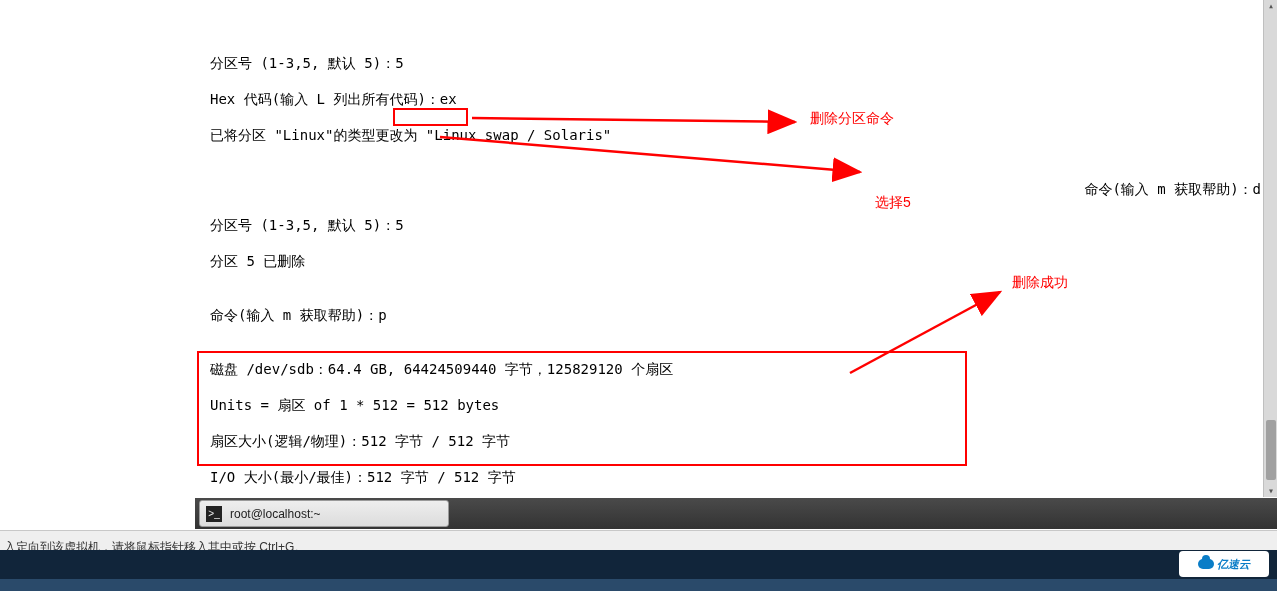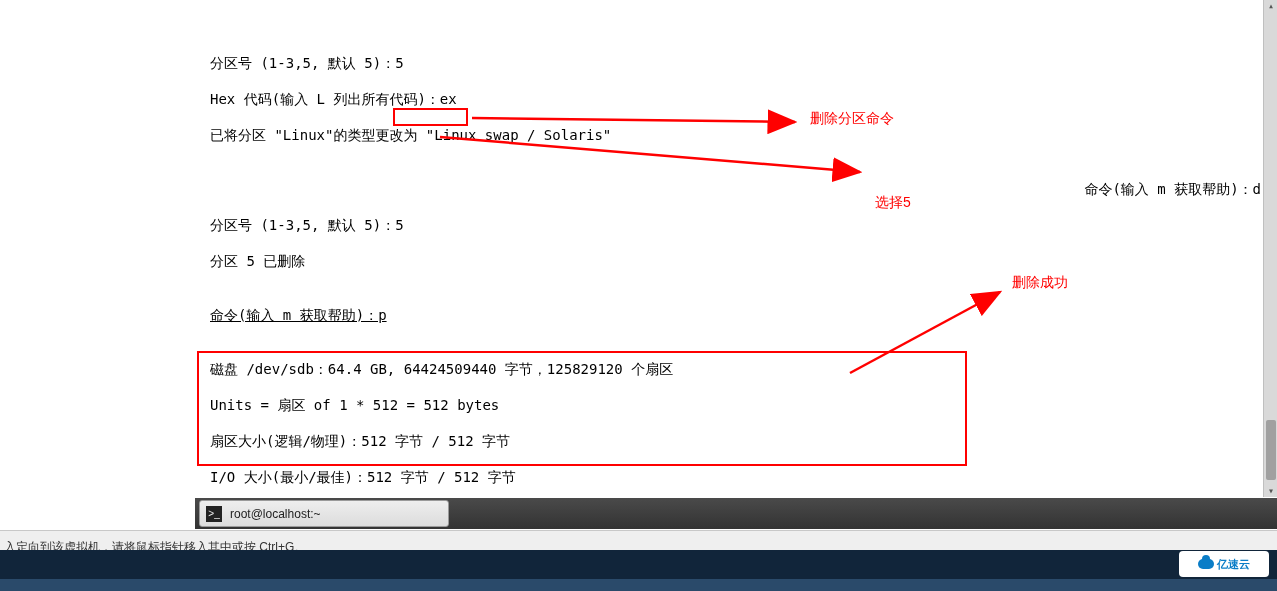--- a/index.html
+++ b/index.html
@@ -89,20 +89,21 @@
     color: #333;
     display: flex; align-items: center;
     padding-left: 4px;
   }
 
   .dark-strip {
     position: absolute;
     top: 550px; left: 0;
     width: 1277px; height: 29px;
     background: #11253a;
+    font-style: italic;
   }
   .watermark {
     position: absolute;
     right: 8px; bottom: 2px;
     width: 90px; height: 26px;
     background: #ffffff;
     border-radius: 4px;
     display: flex; align-items: center; justify-content: center;
     color: #0a7dc7; font-family: sans-serif; font-size: 11px; font-weight: bold;
   }
@@ -151,21 +152,21 @@
   <div class="terminal">
     <div class="terminal-inner">
 <span style="display: block;">分区号 (1-3,5, 默认 5)：5</span>
 <span style="display: block;">Hex 代码(输入 L 列出所有代码)：ex</span>
 <span style="display: block;">已将分区 "Linux"的类型更改为 "Linux swap / Solaris"</span>
 <span style="display: block;"></span>
 <span style="display: block; text-align: right;">命令(输入 m 获取帮助)：d</span>
 <span style="display: block;">分区号 (1-3,5, 默认 5)：5</span>
 <span style="display: block;">分区 5 已删除</span>
 <span style="display: block;"></span>
-<span style="display: block; text-decoration: underline;">命令(输入 m 获取帮助)：p</span>
+<span style="display: block;">命令(输入 m 获取帮助)：p</span>
 <span style="display: block;"></span>
 <span style="display: block;">磁盘 /dev/sdb：64.4 GB, 64424509440 字节，125829120 个扇区</span>
 <span style="display: block;">Units = 扇区 of 1 * 512 = 512 bytes</span>
 <span style="display: block;">扇区大小(逻辑/物理)：512 字节 / 512 字节</span>
 <span style="display: block;">I/O 大小(最小/最佳)：512 字节 / 512 字节</span>
 <span style="display: block;">磁盘标签类型：dos</span>
 
 <span style="display: block;"></span>
 
 

